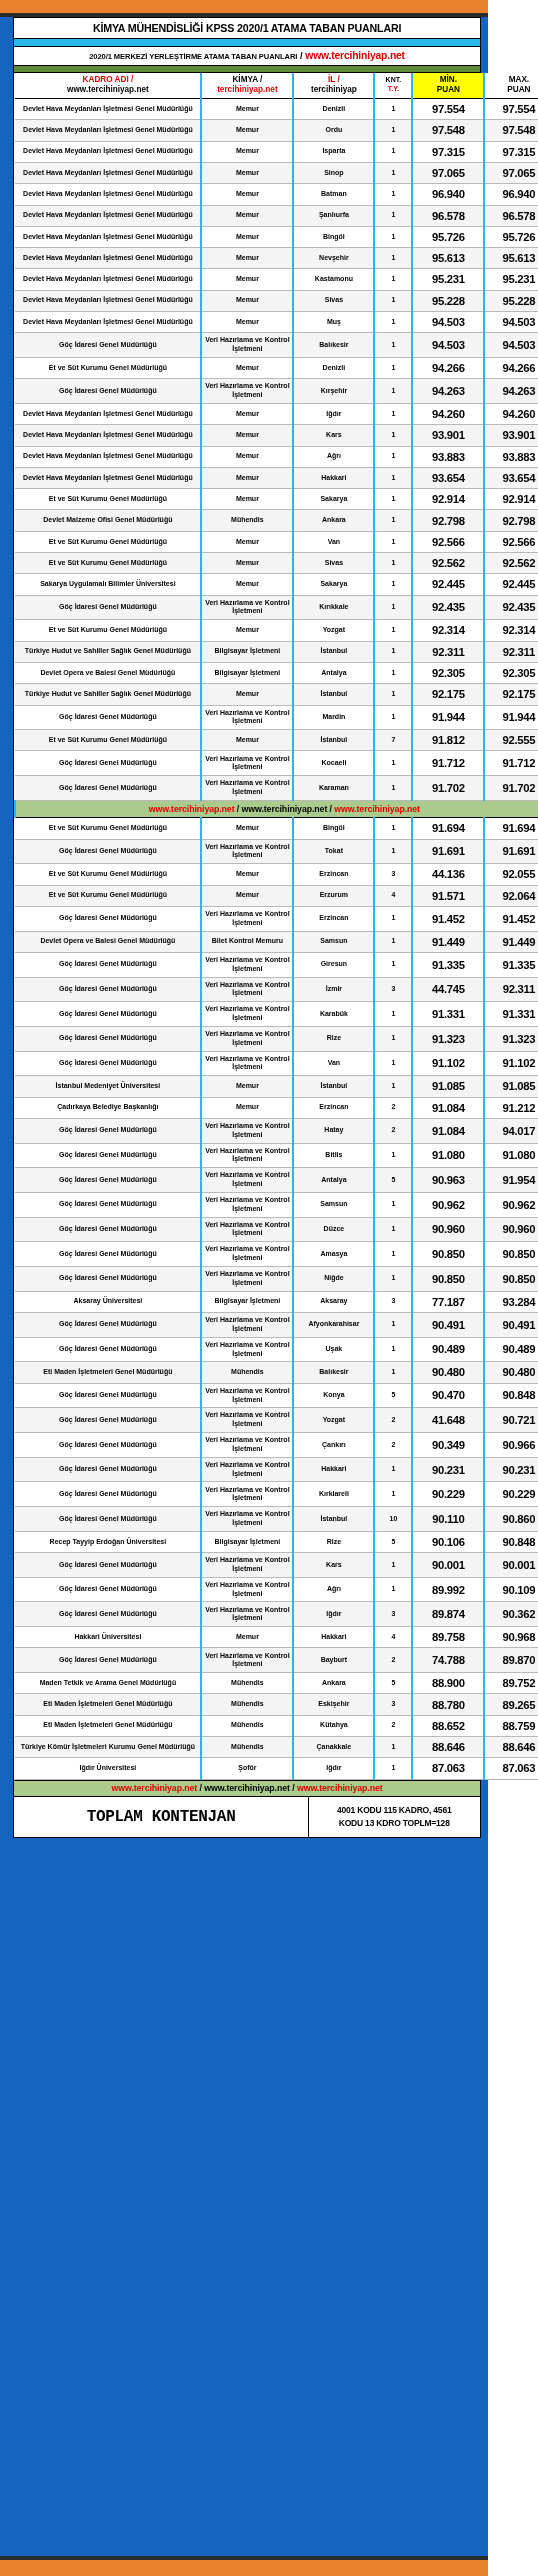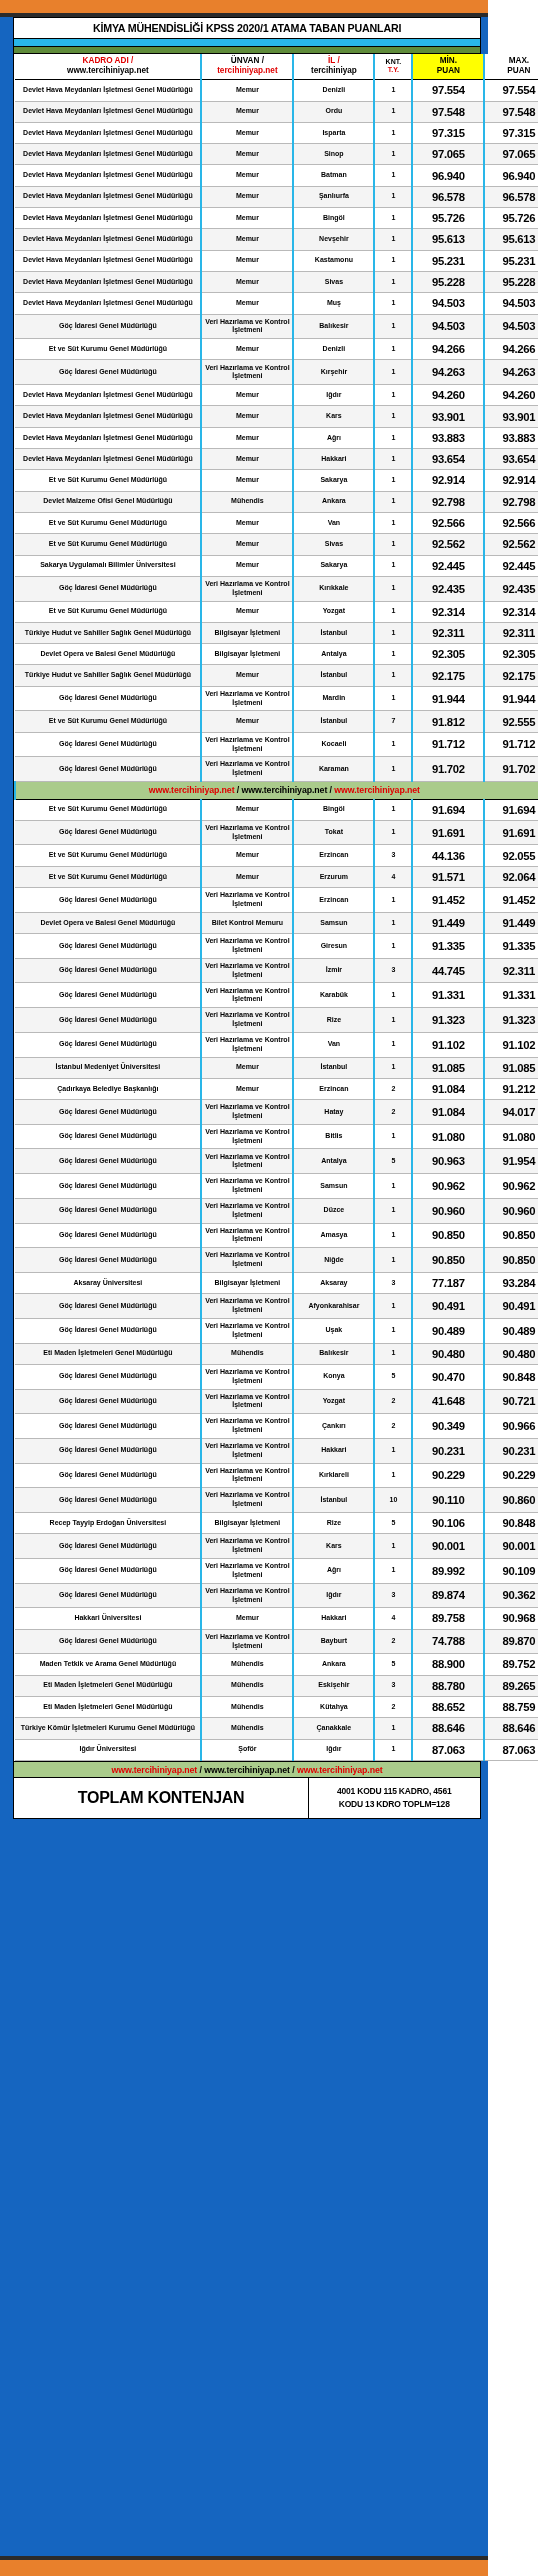--- a/index.html
+++ b/index.html
@@ -167,20 +167,21 @@
     display: flex;
     align-items: stretch;
     background: #fff;
     min-height: 35px;
   }
   .footer-total .left {
     flex: 1 1 auto;
     display: flex; align-items: center; justify-content: center;
     border-right: 1.2px solid #000;
     padding: 11px;
+    font-family: Liberation Mono, monospace;
   }
   .footer-total .left span {
     font-size: 16px; font-weight: bold; color: #000; letter-spacing: -0.3px;
   }
   .footer-total .right {
     width: 171px;
     display: flex; flex-direction: column;
     align-items: center; justify-content: center;
     padding: 3.1px 2.4px;
     text-align: center;
@@ -202,40 +203,45 @@
   <div class="blue-frame">
 
     <div class="sheet">
 
       <div class="title-row">
         <span class="t">KİMYA MÜHENDİSLİĞİ KPSS 2020/1 ATAMA TABAN PUANLARI</span>
       </div>
 
       <div class="cyan-strip"></div>
 
+      <div class="subtitle-row">
+        <span class="s1">2020/1 MERKEZİ YERLEŞTİRME ATAMA TABAN PUANLARI</span>
+        <span class="sep">/</span>
+        <span class="s2">www.tercihiniyap.net</span>
+      </div>
 
       <div class="green-strip"></div>
 
       <table class="grid">
         <colgroup>
           <col class="c-kurum">
             <col class="c-unvan">
             <col class="c-il">
           <col class="c-knt">
             <col class="c-min">
             <col class="c-max">
         </colgroup>
         <thead>
           <tr>
             <th class="first">
               <span class="hd-l1"><span class="red">KADRO ADI</span><span class="red"> /</span></span>
               <span class="hd-l2 blk">www.tercihiniyap.net</span>
             </th>
             <th>
-              <span class="hd-l1 blk">ÜNVAN /</span>
+              <span class="hd-l1 blk">KİMYA /</span>
               <span class="hd-l2 red">tercihiniyap.net</span>
             </th>
             <th>
               <span class="hd-l1 red">İL /</span>
               <span class="hd-l2 blk">tercihiniyap</span>
             </th>
             <th>
               <span class="hd-small1 blk">KNT.</span>
               <span class="hd-small2 red">T.Y.</span>
             </th>

